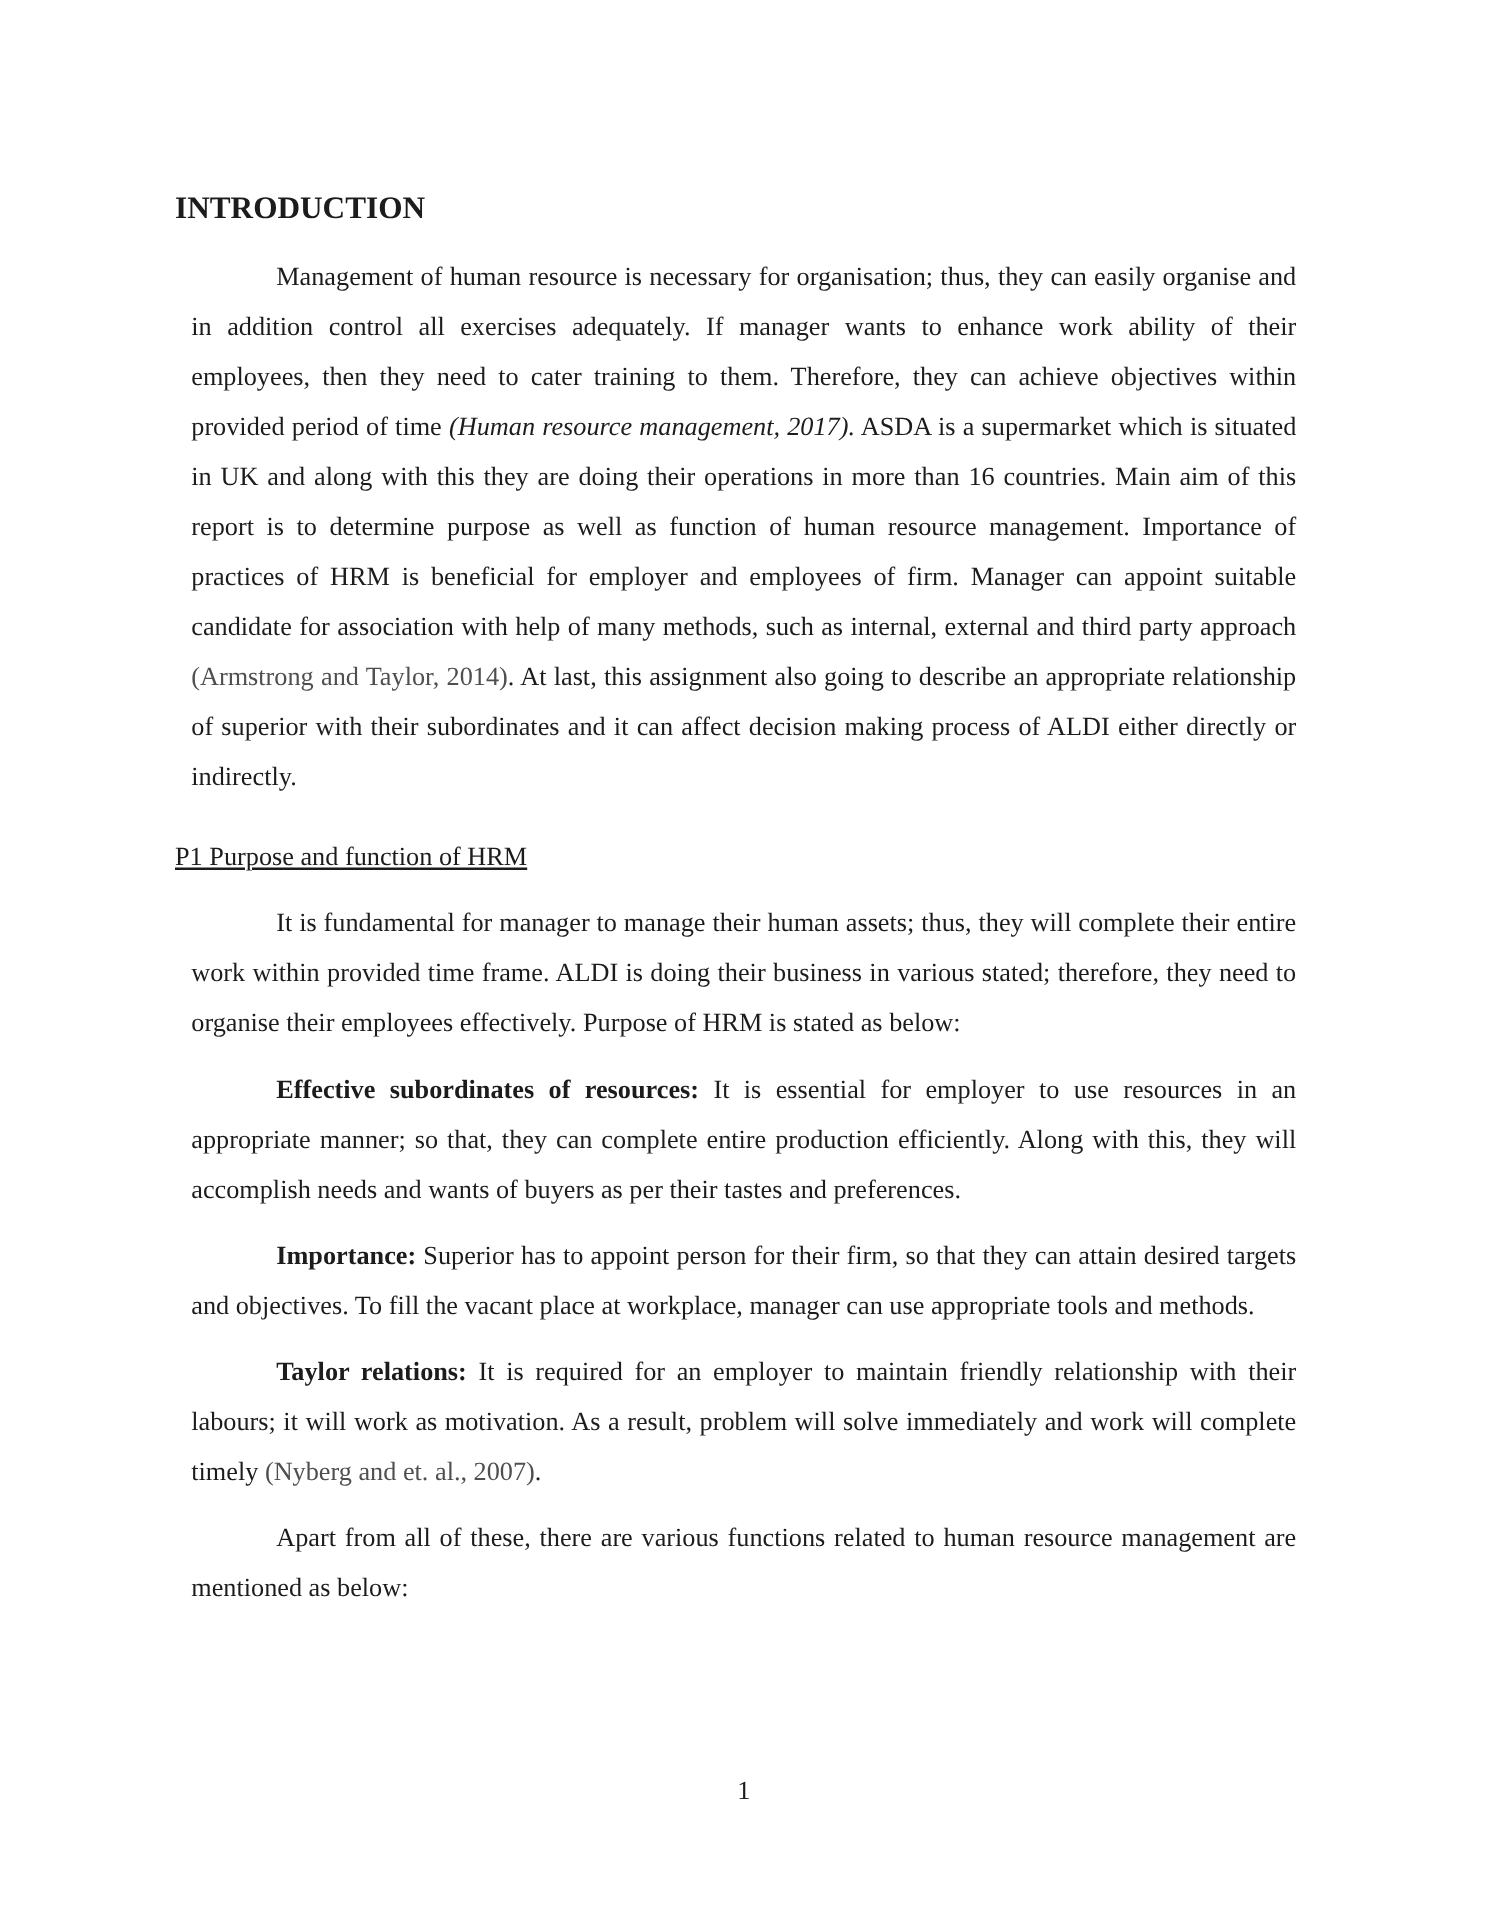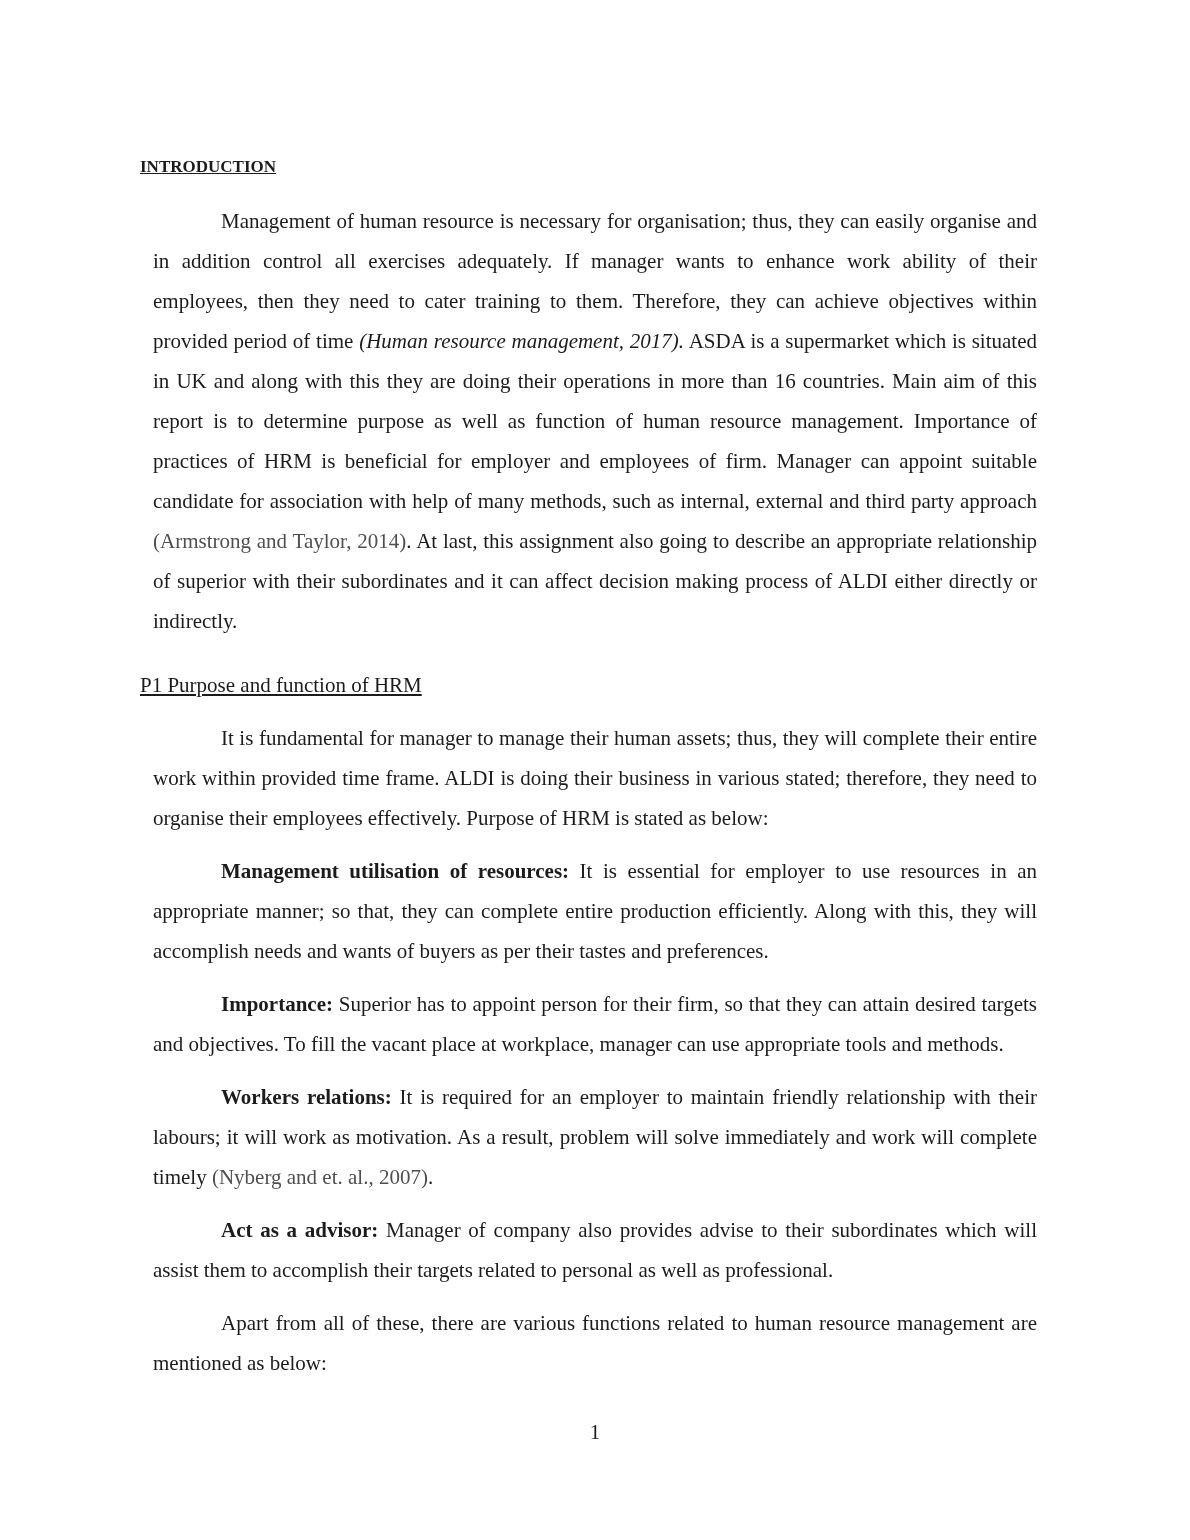--- a/index.html
+++ b/index.html
@@ -14,27 +14,26 @@
     background: #ffffff;
     box-sizing: border-box;
     padding: 146px 140px 0 140px;
     font-family: "Liberation Serif", serif;
     font-size: 21px;
     line-height: 40px;
     color: var(--text-color, #1c1c1c);
     overflow: hidden;
   }
   .doc-heading {
-    font-size: 17px;
+    font-size: 25px;
     font-weight: bold;
     line-height: 42px;
     margin: 0 0 4px 0;
     text-align: left;
     text-indent: 0;
-    text-decoration: underline;
   }
   .doc-para {
     margin: 13px;
     text-align: justify;
     text-indent: 68px;
   }
   .doc-subheading {
     margin: 24px 0 0 0;
     text-align: left;
     text-indent: 0;
@@ -55,20 +54,19 @@
 </style>
 </head>
 <body>
 
 <div class="page">
   <div id="doc-content">
       <h1 class="doc-heading"><span>INTRODUCTION</span></h1>
       <p class="doc-para"><span>Management of human resource is necessary for organisation; thus, they can easily organise and in addition control all exercises adequately. If manager wants to enhance work ability of their employees, then they need to cater training to them. Therefore, they can achieve objectives within provided period of time </span><span class="run-italic">(Human resource management, 2017).</span><span> ASDA is a supermarket which is situated in UK and along with this they are doing their operations in more than 16 countries. Main aim of this report is to determine purpose as well as function of human resource management. Importance of practices of HRM is beneficial for employer and employees of firm. Manager can appoint suitable candidate for association with help of many methods, such as internal, external and third party approach </span><span class="run-citation">(Armstrong and Taylor, 2014)</span><span>. At last, this assignment also going to describe an appropriate relationship of superior with their subordinates and it can affect decision making process of ALDI either directly or indirectly.</span></p>
       <p class="doc-subheading"><span>P1 Purpose and function of HRM</span></p>
       <p class="doc-para"><span>It is fundamental for manager to manage their human assets; thus, they will complete their entire work within provided time frame. ALDI is doing their business in various stated; therefore, they need to organise their employees effectively. Purpose of HRM is stated as below:</span></p>
-      <p class="doc-para"><span class="run-bold">Management utilisation of resources:</span><span> It is essential for employer to use resources in an appropriate manner; so that, they can complete entire production efficiently. Along with this, they will accomplish needs and wants of buyers as per their tastes and preferences.</span></p>
+      <p class="doc-para"><span class="run-bold">Effective subordinates of resources:</span><span> It is essential for employer to use resources in an appropriate manner; so that, they can complete entire production efficiently. Along with this, they will accomplish needs and wants of buyers as per their tastes and preferences.</span></p>
       <p class="doc-para"><span class="run-bold">Importance:</span><span> Superior has to appoint person for their firm, so that they can attain desired targets and objectives. To fill the vacant place at workplace, manager can use appropriate tools and methods.</span></p>
-      <p class="doc-para"><span class="run-bold">Workers relations:</span><span> It is required for an employer to maintain friendly relationship with their labours; it will work as motivation. As a result, problem will solve immediately and work will complete timely </span><span class="run-citation">(Nyberg and et. al., 2007)</span><span>.</span></p>
-      <p class="doc-para"><span class="run-bold">Act as a advisor:</span><span> Manager of company also provides advise to their subordinates which will assist them to accomplish their targets related to personal as well as professional.</span></p>
+      <p class="doc-para"><span class="run-bold">Taylor relations:</span><span> It is required for an employer to maintain friendly relationship with their labours; it will work as motivation. As a result, problem will solve immediately and work will complete timely </span><span class="run-citation">(Nyberg and et. al., 2007)</span><span>.</span></p>
       <p class="doc-para"><span>Apart from all of these, there are various functions related to human resource management are mentioned as below:</span></p>
     </div>
   <div class="page-footer">1</div>
 </div>
 
 </body></html>

